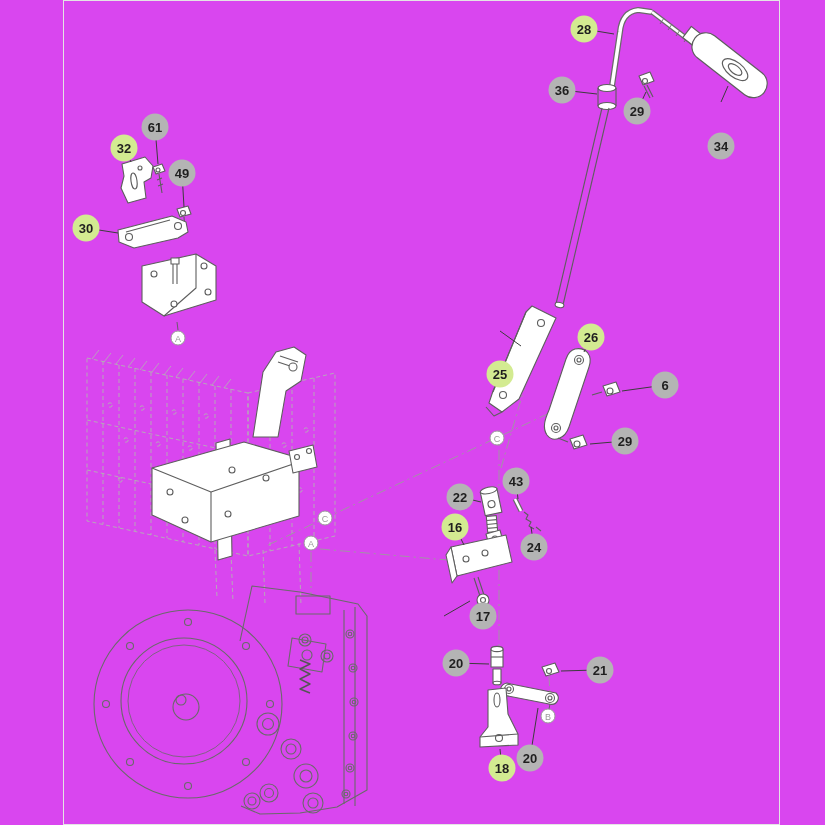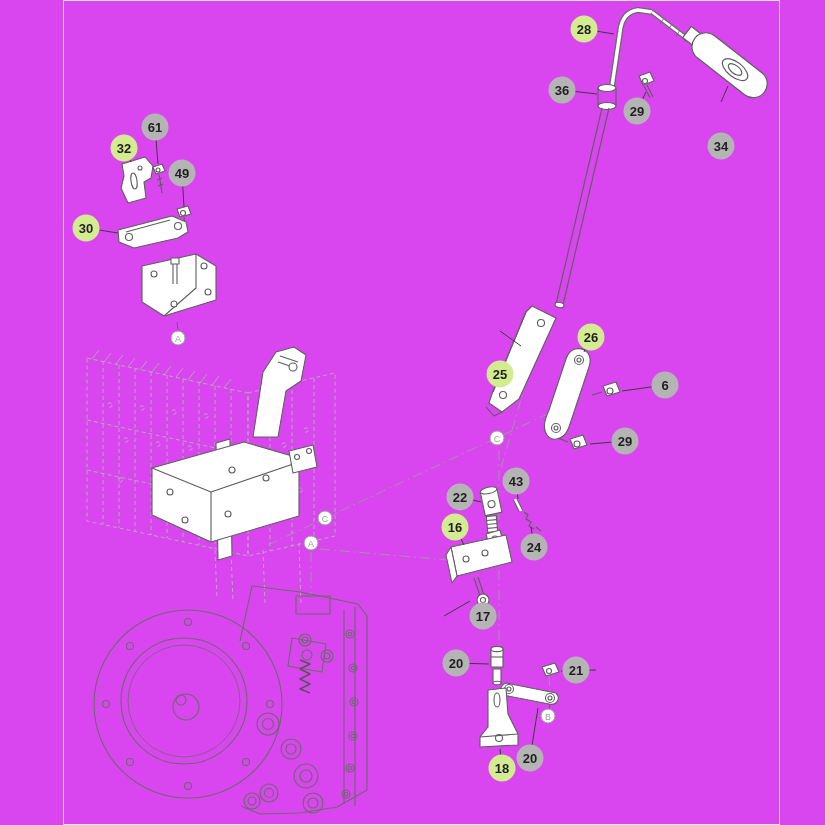--- a/index.html
+++ b/index.html
@@ -341,21 +341,21 @@
       <div class="badge badge-green" style="left: 500px; top: 331px; margin-top: 43px;">25</div>
       <div class="badge badge-green" style="left: 591px; top: 337px;">26</div>
       <div class="badge badge-gray" style="left: 665px; top: 385px;">6</div>
       <div class="badge badge-gray" style="left: 625px; top: 441px;">29</div>
       <div class="badge badge-gray" style="left: 516px; top: 481px;">43</div>
       <div class="badge badge-gray" style="left: 460px; top: 497px;">22</div>
       <div class="badge badge-green" style="left: 455px; top: 527px;">16</div>
       <div class="badge badge-gray" style="left: 534px; top: 547px;">24</div>
       <div class="badge badge-gray" style="left: 452px; top: 616px; margin-left: 31px;">17</div>
       <div class="badge badge-gray" style="left: 456px; top: 663px;">20</div>
-      <div class="badge badge-gray" style="left: 576px; top: 670px; text-align: right;">21</div>
+      <div class="badge badge-gray" style="left: 600px; top: 670px; text-align: right;">21</div>
       <div class="badge badge-gray" style="left: 530px; top: 758px;">20</div>
       <div class="badge badge-green" style="left: 502px; top: 768px;">18</div>
       <div class="ref-marker" style="left: 178px; top: 338px;">A</div>
       <div class="ref-marker" style="left: 325px; top: 518px;">C</div>
       <div class="ref-marker" style="left: 311px; top: 543px;">A</div>
       <div class="ref-marker" style="left: 497px; top: 438px;">C</div>
       <div class="ref-marker" style="left: 548px; top: 716px;">B</div>
     </div>
 
 </div>

